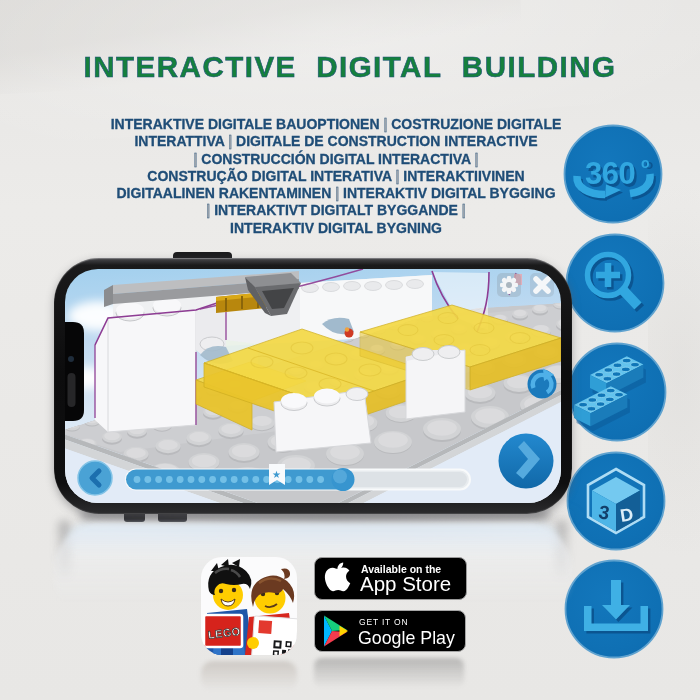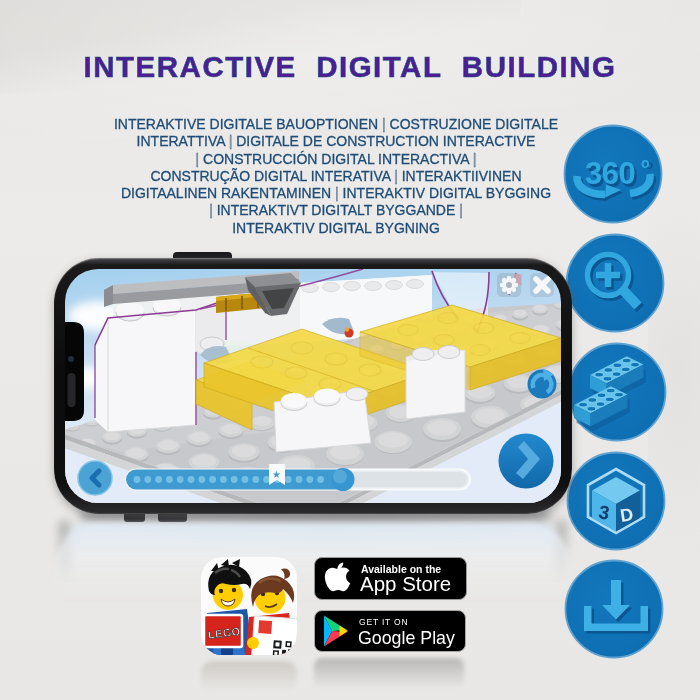--- a/index.html
+++ b/index.html
@@ -19,25 +19,25 @@
   transform:rotate(-3deg);"></div>
 
 <div class="abs" style="left:-80px;top:-130px;width:900px;height:250px;
   background:radial-gradient(ellipse at 45% 62%, rgba(255,255,255,0.3) 0%, rgba(255,255,255,0) 62%);
   transform:rotate(-4deg);"></div>
 
 <div class="abs" style="left:648px;top:180px;width:110px;height:380px;
   background:radial-gradient(ellipse at 30% 50%, rgba(210,208,205,0.3) 0%, rgba(210,208,205,0) 70%);"></div>
 
 <div class="abs" style="left:0;top:50px;width:700px;text-align:center;
-  font-weight:bold;font-size:29.5px;letter-spacing:1.5px;color:#4c1d95;-webkit-text-stroke:0.6px #20527b;
+  font-weight:bold;font-size:29.5px;letter-spacing:1.5px;color:#15803d;-webkit-text-stroke:0.6px #20527b;
   white-space:nowrap;">INTERACTIVE&nbsp; DIGITAL&nbsp; BUILDING</div>
 
 <div class="abs" style="left:0;top:116px;width:672px;text-align:center;
-  font-weight:normal;font-size:14px;line-height:17.3px;letter-spacing:0px;color:#1f4d77;-webkit-text-stroke:0.3px #1f4d77;">
+  font-weight:bold;font-size:14px;line-height:17.3px;letter-spacing:0px;color:#1f4d77;-webkit-text-stroke:0.3px #1f4d77;">
 INTERAKTIVE DIGITALE BAUOPTIONEN <span style="color:#9aa3ac">|</span> COSTRUZIONE DIGITALE<br>
 INTERATTIVA <span style="color:#9aa3ac">|</span> DIGITALE DE CONSTRUCTION INTERACTIVE<br>
 <span style="color:#9aa3ac">|</span> CONSTRUCCIÓN DIGITAL INTERACTIVA <span style="color:#9aa3ac">|</span><br>
 CONSTRUÇÃO DIGITAL INTERATIVA <span style="color:#9aa3ac">|</span> INTERAKTIIVINEN<br>
 DIGITAALINEN RAKENTAMINEN <span style="color:#9aa3ac">|</span> INTERAKTIV DIGITAL BYGGING<br>
 <span style="color:#9aa3ac">|</span> INTERAKTIVT DIGITALT BYGGANDE <span style="color:#9aa3ac">|</span><br>
 INTERAKTIV DIGITAL BYGNING</div>
 
 <svg class="abs" style="left:556px;top:117px" width="144" height="552" viewBox="556 117 144 552" overflow="visible">
 <defs>

